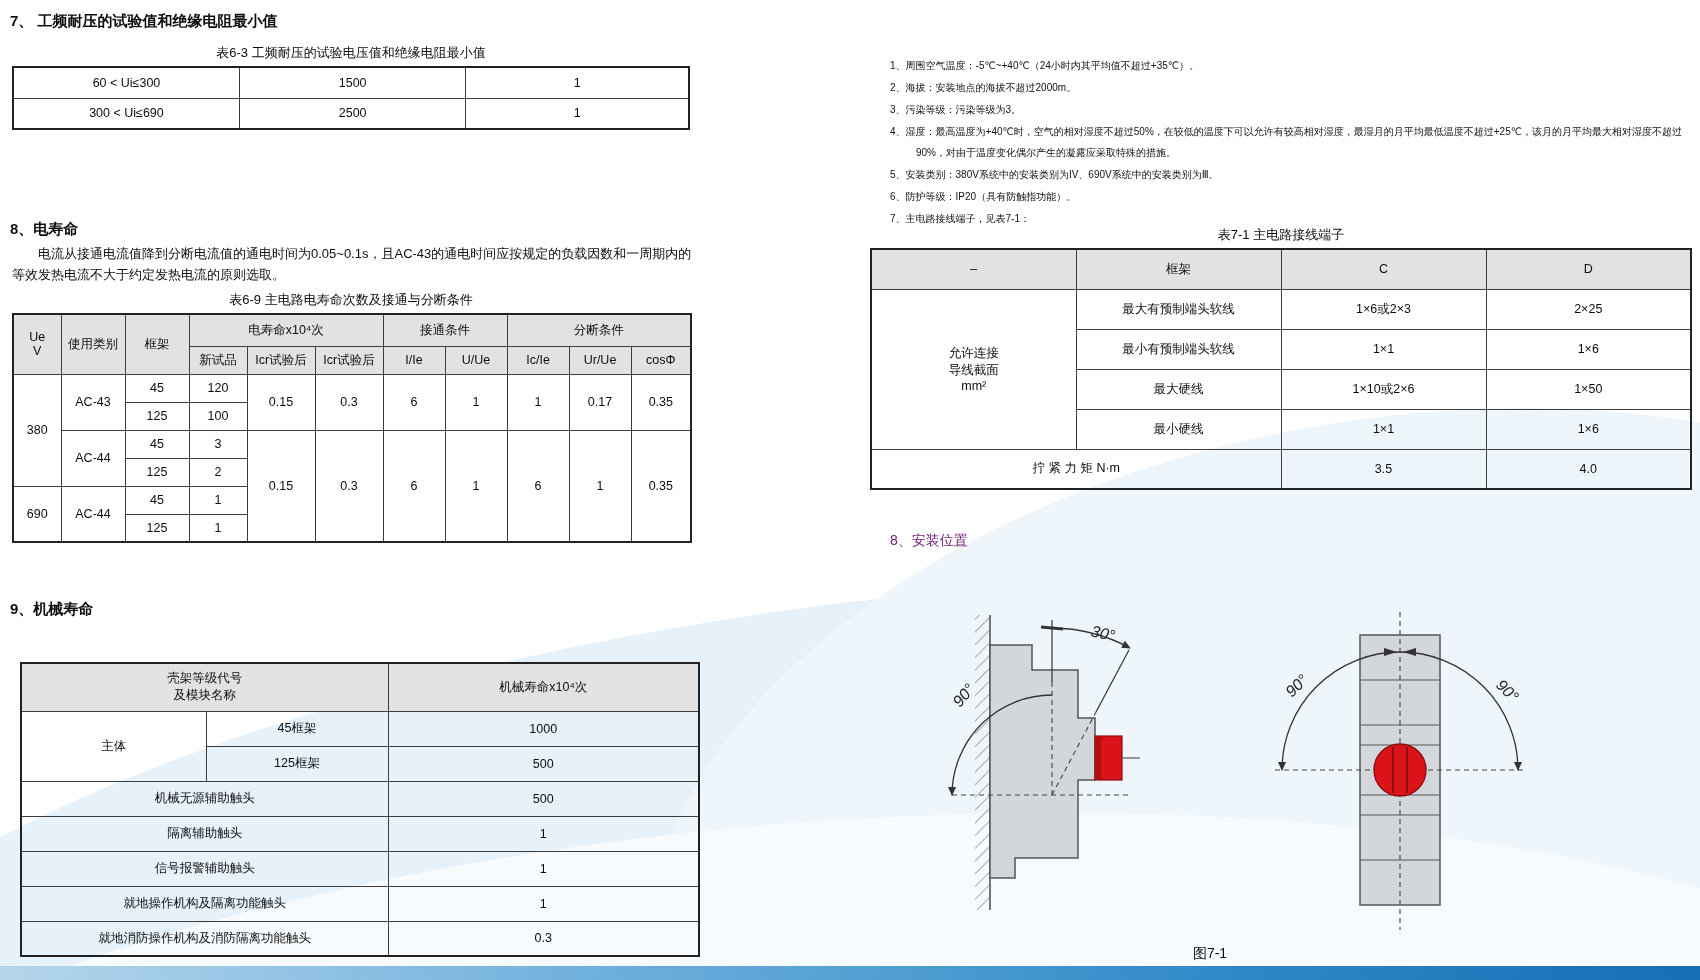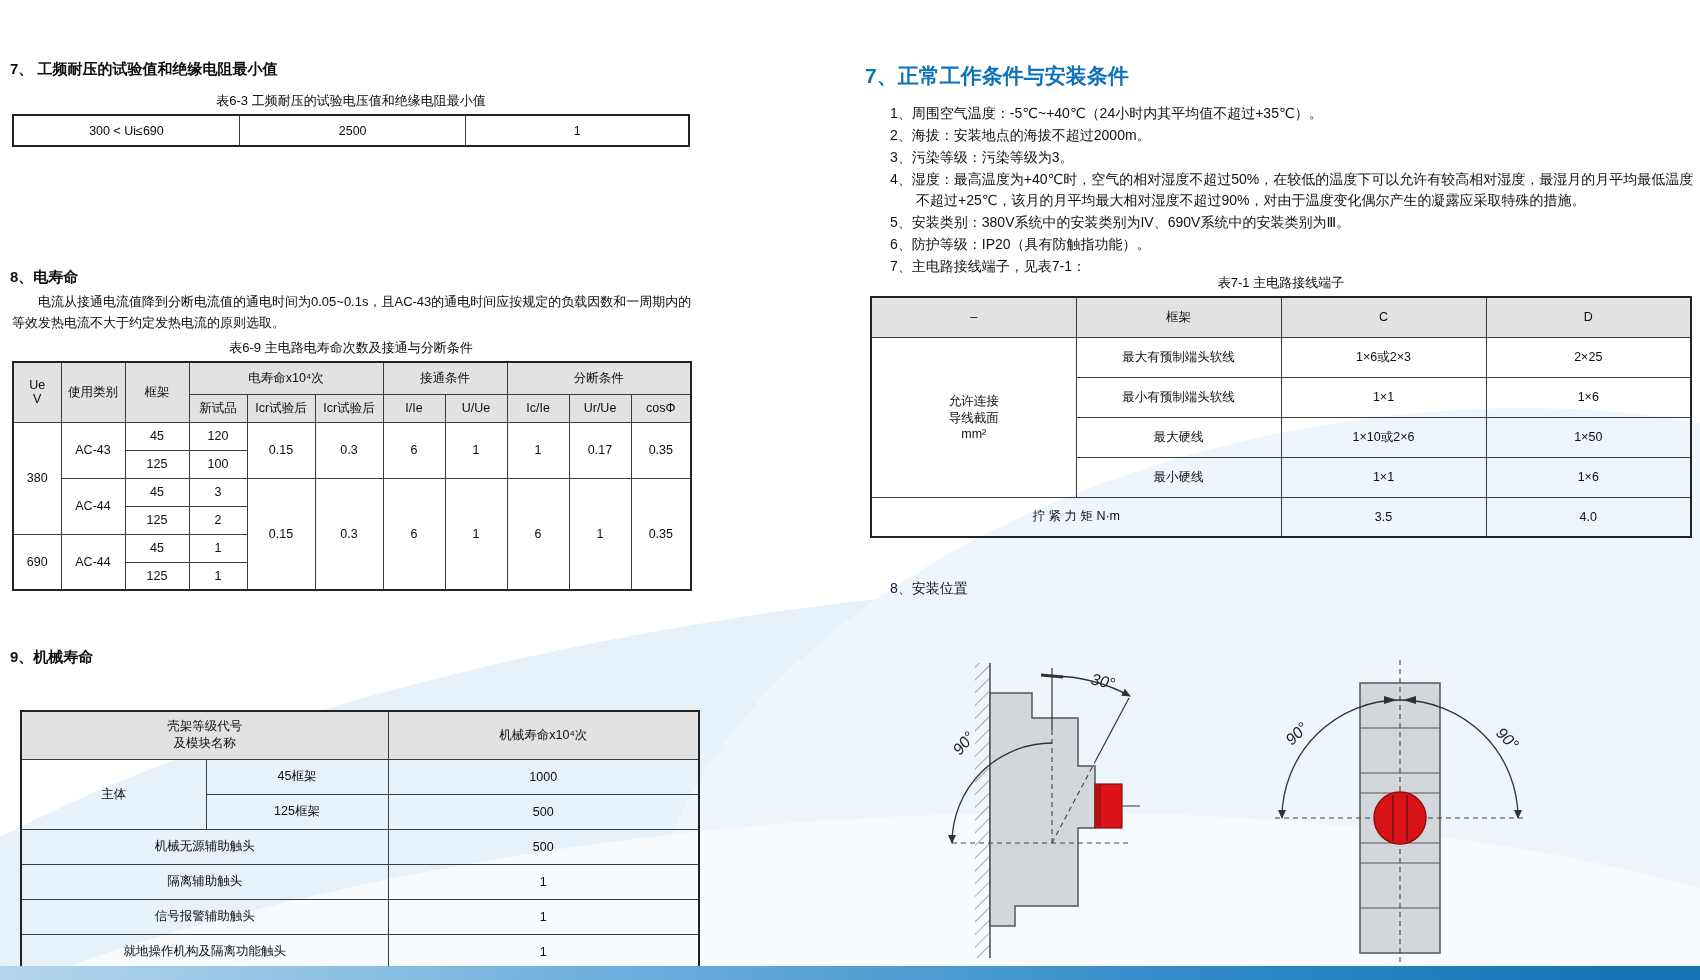--- a/index.html
+++ b/index.html
@@ -1,39 +1,39 @@
 <!DOCTYPE html>
 <html><head>
 <meta charset="utf-8">
 <style>
   html,body{margin:0;padding:0;}
   body{width:1700px;height:980px;position:relative;background:#ffffff;overflow:hidden;
        font-family:"Liberation Sans","DejaVu Sans",sans-serif;color:#111;}
   .abs{position:absolute;}
-  .layer{position:absolute;inset:0;z-index:1;margin-top:48px;}
+  .layer{position:absolute;inset:0;z-index:1;}
   
   .swoosh{position:absolute;border-radius:50%;z-index:0;}
   .sw1{left:-260px;top:600px;width:2300px;height:760px;background:#e7f1fa;transform:rotate(-7deg);}
   .sw2{left:640px;top:420px;width:1500px;height:900px;background:#eef6fc;transform:rotate(-10deg);}
   .sw3{left:-400px;top:820px;width:2500px;height:900px;background:#f7fbfe;transform:rotate(-4deg);}
   .sw4{left:900px;top:-260px;width:1400px;height:640px;background:#ffffff;transform:rotate(-8deg);}
   .footer-bar{position:absolute;left:0;top:966px;width:1700px;height:14px;z-index:2;
       background:linear-gradient(90deg,#b5d6ec 0%,#6fb0dc 35%,#2a86c6 75%,#1570b4 100%);}
   .sec-h{font-weight:bold;font-size:15px;color:#0d0d0d;}
   .cap{font-size:13px;text-align:center;color:#0d0d0d;}
   .blue-h{font-weight:bold;font-size:21px;color:#0d72b8;}
   .para{font-size:13px;line-height:21px;text-indent:2em;color:#0d0d0d;}
-  .items{font-size:14px;line-height:21px;}
+  .items{font-size:10px;line-height:21px;}
   .items .item{padding-left:26px;text-indent:-26px;margin-bottom:1px;}
   table{border-collapse:collapse;table-layout:fixed;width:100%;border:2px solid #222;background:transparent;}
   th,td{border:1px solid #3c3c3c;text-align:center;vertical-align:middle;font-size:12.5px;
         color:#0d0d0d;padding:0 3px;overflow:hidden;}
   th{background:#e2e2e2;font-weight:normal;}
   .fig-cap{font-size:14px;text-align:center;color:#0d0d0d;}
-  .install-h{font-size:14px;color:#0f172a;}
+  .install-h{font-size:14px;color:#701a75;}
   svg text{font-family:"Liberation Sans","DejaVu Sans",sans-serif;}
 </style>
 </head>
 <body>
 
 <div class="swoosh sw1"></div>
 <div class="swoosh sw2"></div>
 <div class="swoosh sw4"></div>
 <div class="swoosh sw3"></div>
 
@@ -44,20 +44,25 @@
   <div class="abs cap" style="left:12px;top:44px;width:678px;">表6-3 工频耐压的试验电压值和绝缘电阻最小值</div>
 
   <div class="abs" style="left:12px;top:66px;width:678px;">
     <table>
       <colgroup>
           <col style="width:33.5%">
           <col style="width:33.5%">
           <col style="width:33%">
         </colgroup>
       <tbody>
+      <tr style="height:31px;">
+        <td>60 &lt; Ui≤300</td>
+        <td>1500</td>
+        <td>1</td>
+      </tr>
       <tr style="height:31px;">
         <td>300 &lt; Ui≤690</td>
         <td>2500</td>
         <td>1</td>
       </tr>
     </tbody>
       </table>
   </div>
 
   <div class="abs sec-h" style="left:10px;top:220px;">8、电寿命</div>
@@ -192,21 +197,20 @@
         <td>1</td>
       </tr>
       <tr style="height:35px;">
         <td colspan="2">就地消防操作机构及消防隔离功能触头</td>
         <td>0.3</td>
       </tr>
     </tbody>
       </table>
   </div>
 
-  <div class="abs blue-h" style="left:865px;top:14px;">7、正常工作条件与安装条件</div>
 
   <div class="abs items" style="left:890px;top:55px;width:805px;">
     <div class="item">1、周围空气温度：-5℃~+40℃（24小时内其平均值不超过+35℃）。</div>
     <div class="item">2、海拔：安装地点的海拔不超过2000m。</div>
     <div class="item">3、污染等级：污染等级为3。</div>
     <div class="item">4、湿度：最高温度为+40℃时，空气的相对湿度不超过50%，在较低的温度下可以允许有较高相对湿度，最湿月的月平均最低温度不超过+25℃，该月的月平均最大相对湿度不超过90%，对由于温度变化偶尔产生的凝露应采取特殊的措施。</div>
     <div class="item">5、安装类别：380V系统中的安装类别为IV、690V系统中的安装类别为Ⅲ。</div>
     <div class="item">6、防护等级：IP20（具有防触指功能）。</div>
     <div class="item">7、主电路接线端子，见表7-1：</div>
   </div>

